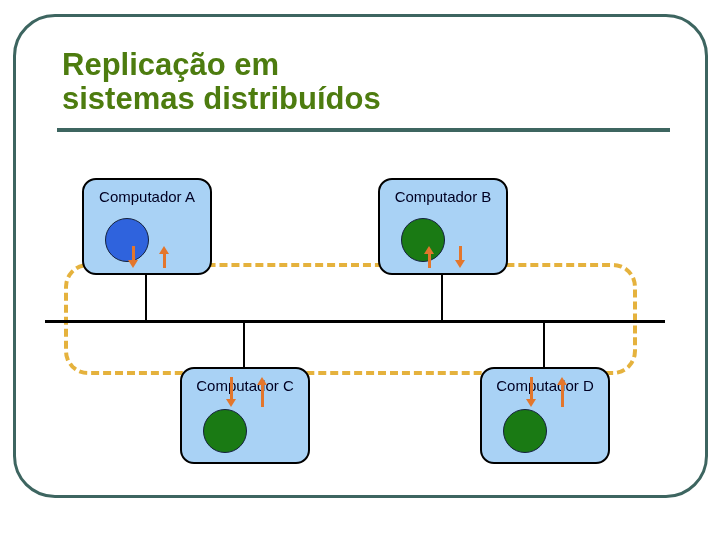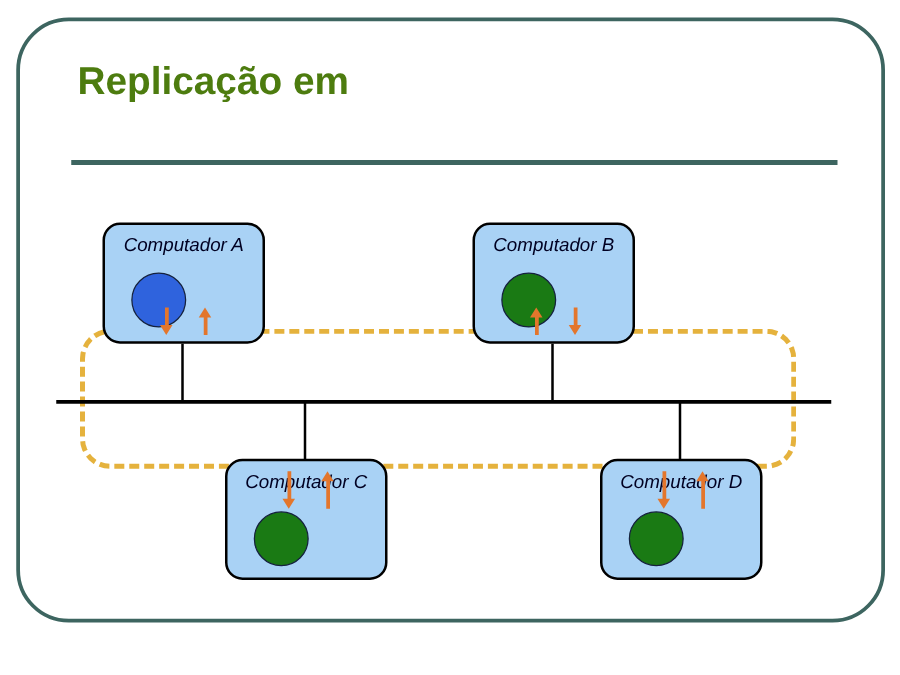--- a/index.html
+++ b/index.html
@@ -55,21 +55,20 @@
     background: #3d6560;
   }
 
   
   #diagram {
     position: absolute;
     left: 0;
     top: 0;
     width: 720px;
     height: 540px;
-    font-style: italic;
   }
 
   
   #bus-line {
     position: absolute;
     left: 45px;
     top: 320px;
     width: 620px;
     height: 3px;
     background: #000000;
@@ -155,20 +154,21 @@
 </style>
 </head>
 <body>
 
 <div id="slide">
 
   <div id="slide-frame"></div>
 
   <div id="title-block">
     <div class="title-line">Replicação em</div>
+    <div class="title-line">sistemas distribuídos</div>
   </div>
   <div id="title-rule"></div>
 
   <div id="diagram">
     <div id="replication-group" style="left: 64px; top: 263px; width: 573px; height: 112px; border-color: rgb(229, 178, 61);"></div>
     <div id="bus-line" style="left: 45px; top: 320px; width: 620px; background: rgb(0, 0, 0);"></div>
     <div id="drop-lines">
         <div class="drop-line" style="left: 145px; top: 275px; height: 46px;"></div>
         <div class="drop-line" style="left: 441px; top: 275px; height: 46px;"></div>
         <div class="drop-line" style="left: 243px; top: 322px; height: 46px;"></div>

